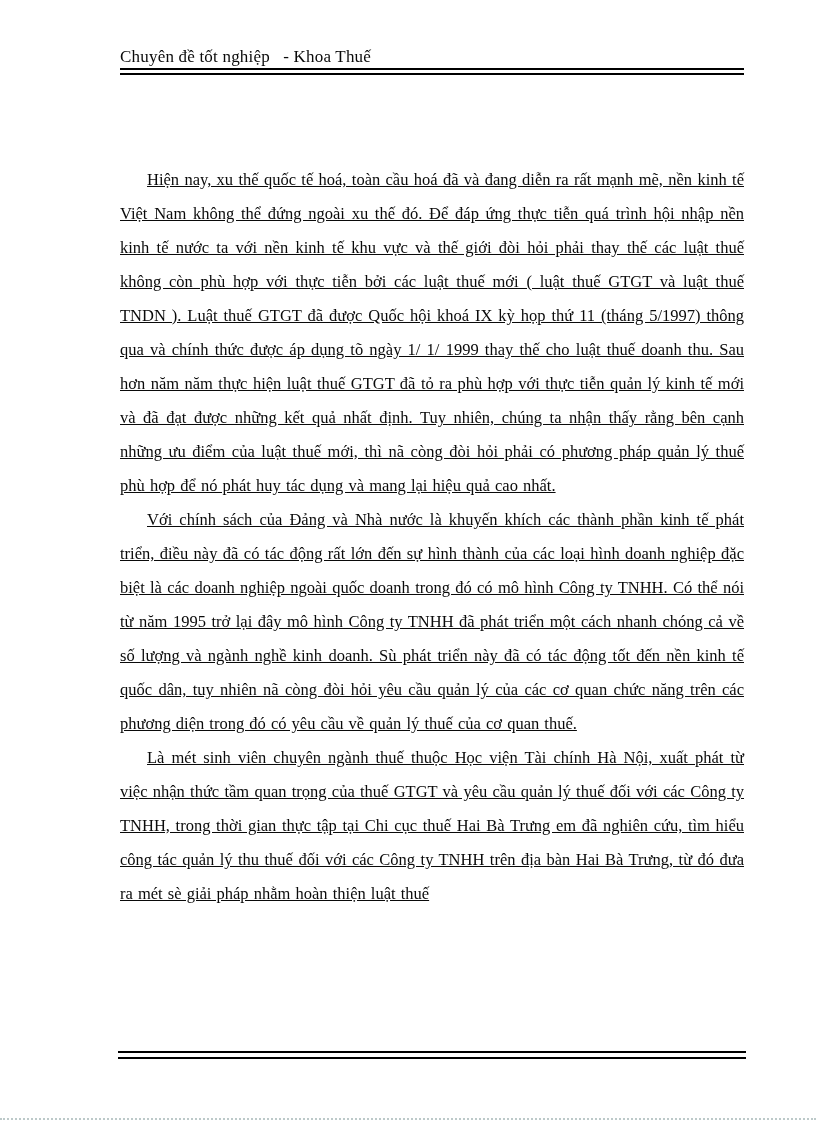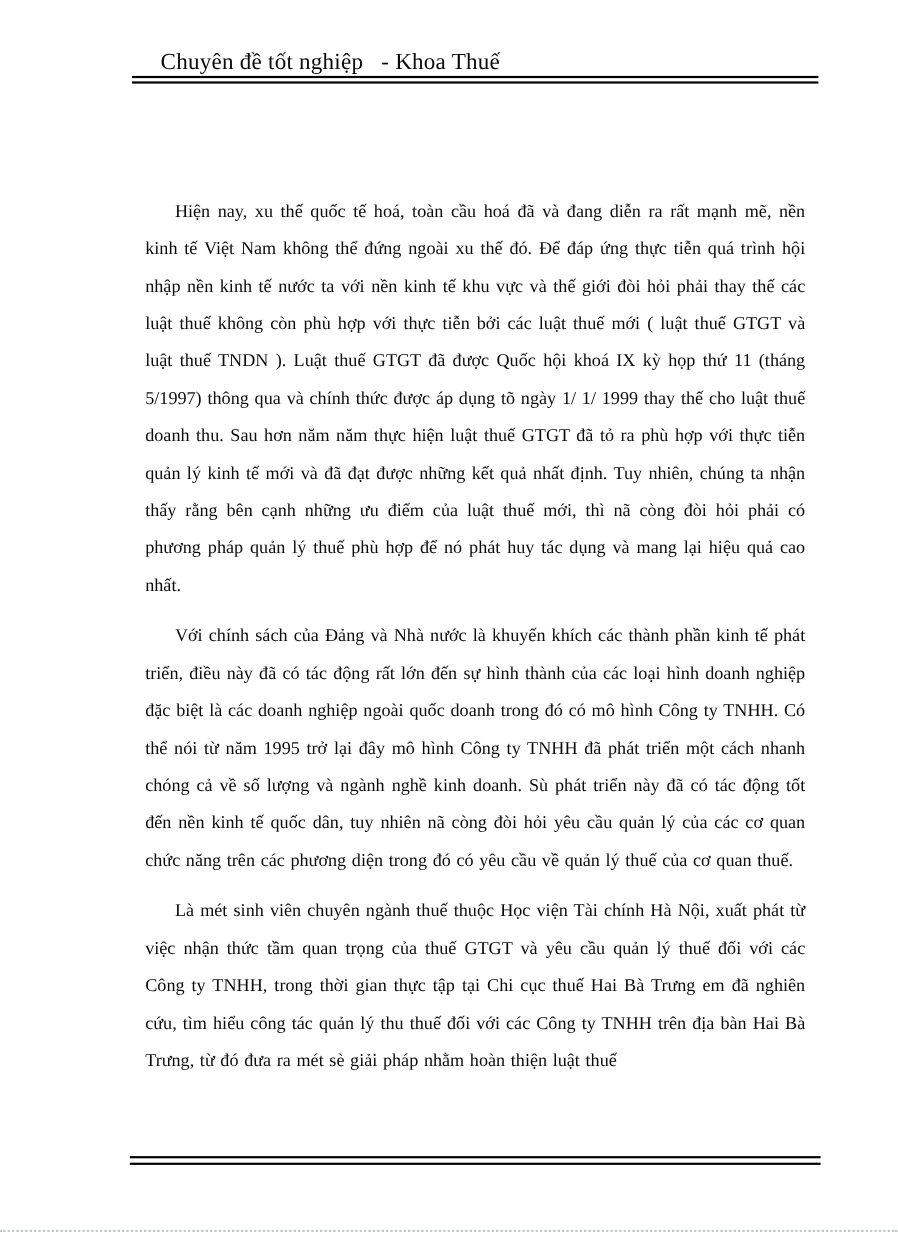--- a/index.html
+++ b/index.html
@@ -21,25 +21,24 @@
     position: absolute;
     left: 120px;
     top: 46px;
     width: 624px;
   }
   .header-text-row {
     border-bottom: 2px solid #000;
     padding-bottom: 1px;
   }
   .header-text {
-    font-size: 21px;
+    font-size: 17px;
     line-height: 21px;
     letter-spacing: 0.2px;
     white-space: pre;
-    margin-left: 26px;
   }
   .header-heavy-rule {
     height: 2px;
     background: #000;
     margin-top: 3px;
   }
   
   .doc-title {
     position: absolute;
     left: 120px;
@@ -54,24 +53,25 @@
   .content {
     position: absolute;
     left: 120px;
     top: 163px;
     width: 624px;
     font-size: 16.5px;
     line-height: 34px;
     text-align: justify;
   }
   .content p {
-    margin: 12px;
+    margin: 0;
     padding: 0;
     text-indent: 27px;
     word-spacing: 1px;
+    text-decoration: underline;
   }
   
   .footer-double-rule {
     position: absolute;
     left: 118px;
     top: 1051px;
     width: 628px;
     height: 4px;
     border-top: 2px solid #000;
     border-bottom: 2px solid #000;

